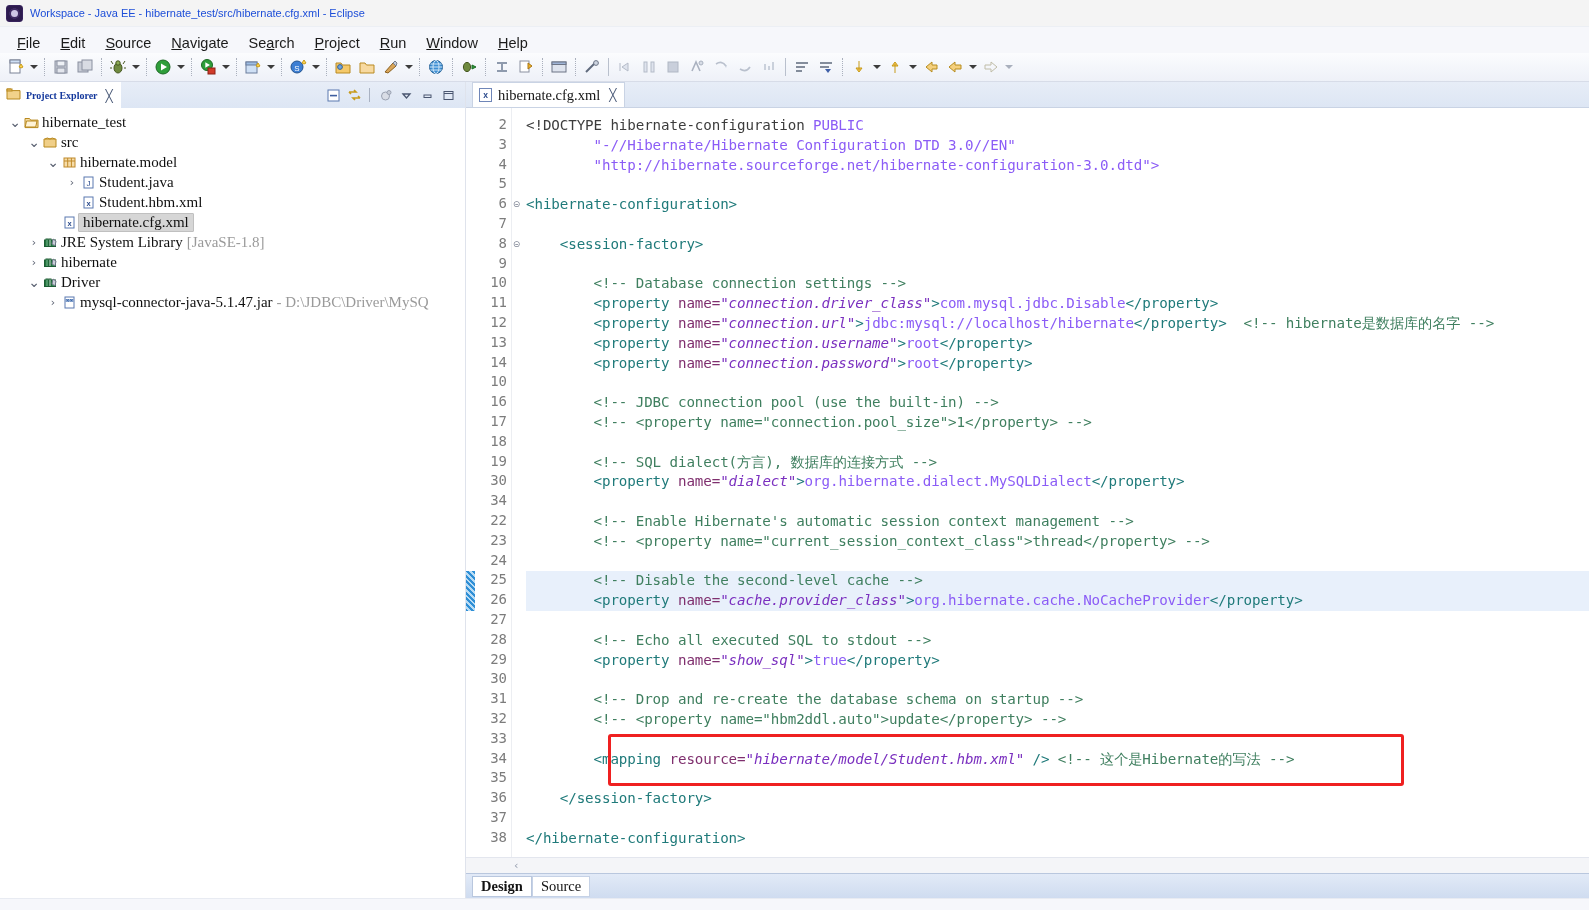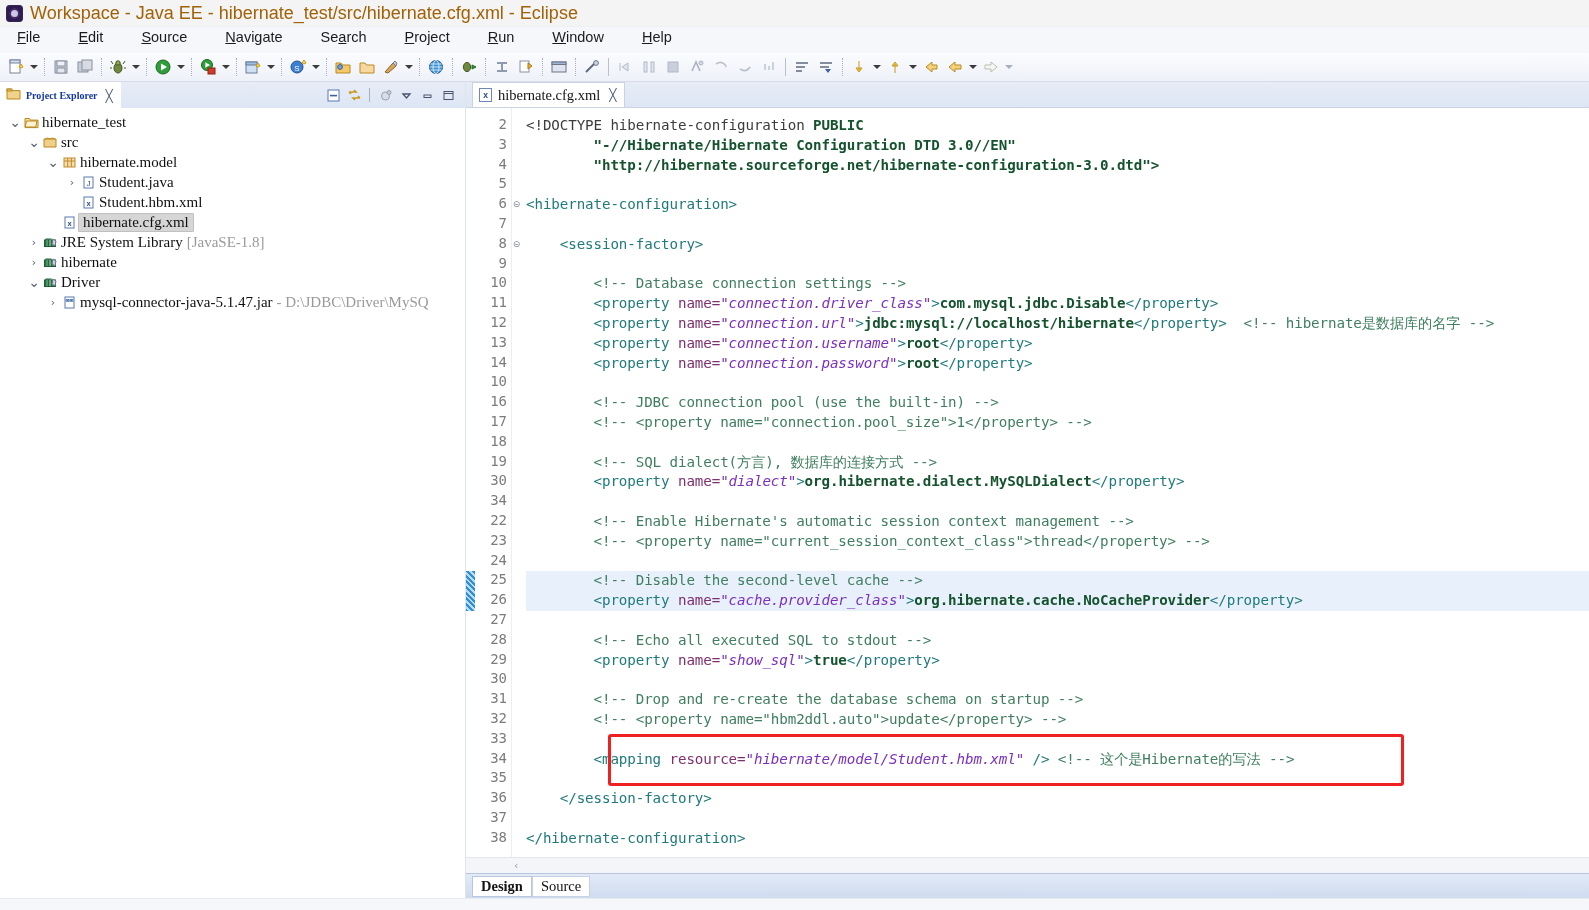--- a/index.html
+++ b/index.html
@@ -32,31 +32,31 @@
     background: radial-gradient(circle at 50% 50%, #ffffff 0 18%, #3f2a63 22% 48%, #2d1b4e 52% 100%);
     border: 1px solid #37235c;
     margin-right: 7px;
     position: relative;
   }
   .app-icon::after {
     content:""; position:absolute; left:4px; top:4px; width:7px; height:7px;
     border-radius:50%; background:#cfc6e6;
   }
   .titlebar-text {
-    font-size: 18px; color: #a16207;
+    font-size: 11px; color: #1d4ed8;
     white-space: nowrap;
   }
 
   
   .menubar {
     height: 26px; flex: 0 0 26px;
     background: #f6f7fb;
-    display: flex; align-items: flex-start;
+    display: flex; align-items: flex-end;
     padding-left: 8px;
-    gap: 20px;
+    gap: 2px;
   }
   .menu-item {
     font-size: 14.5px; color: #1b1b1b;
     padding: 2px 9px;
     cursor: default; white-space: nowrap;
   }
   .menu-item u { text-decoration: underline; }
 
   
   .toolbar {
@@ -248,21 +248,21 @@
     white-space: pre;
     color: #1b1b1b;
     letter-spacing: -0.1px;
   }
   .cline.hl { background: #e8f0fb; }
 
   
   .tg   { color: #1f7a7a; }
   .at   { color: #7f2f6e; }
   .av   { color: #7a2fbf; font-style: italic; }
-  .txt  { color: #14532d; font-weight: bold; }
+  .txt  { color: #8b5cf6; }
   .cm   { color: #3f7f5f; }
   .cmz  { color: #3f7f5f; }
   .dt   { color: #3c3c3c; }
 
   .redbox {
     position: absolute;
     border: 3px solid #ef2020;
     border-radius: 3px;
     pointer-events: none;
   }

